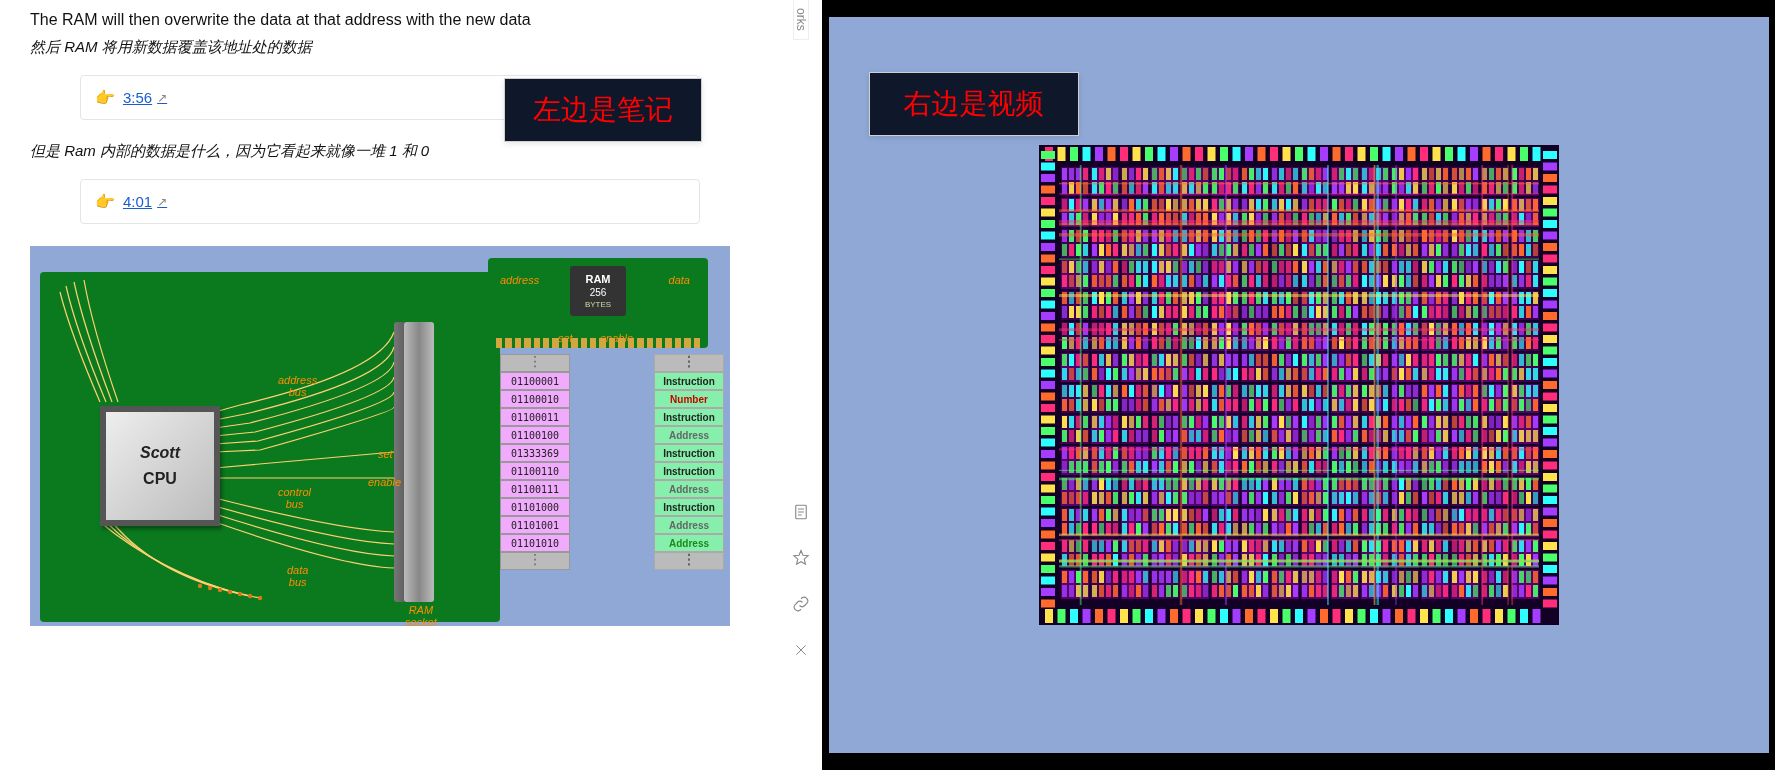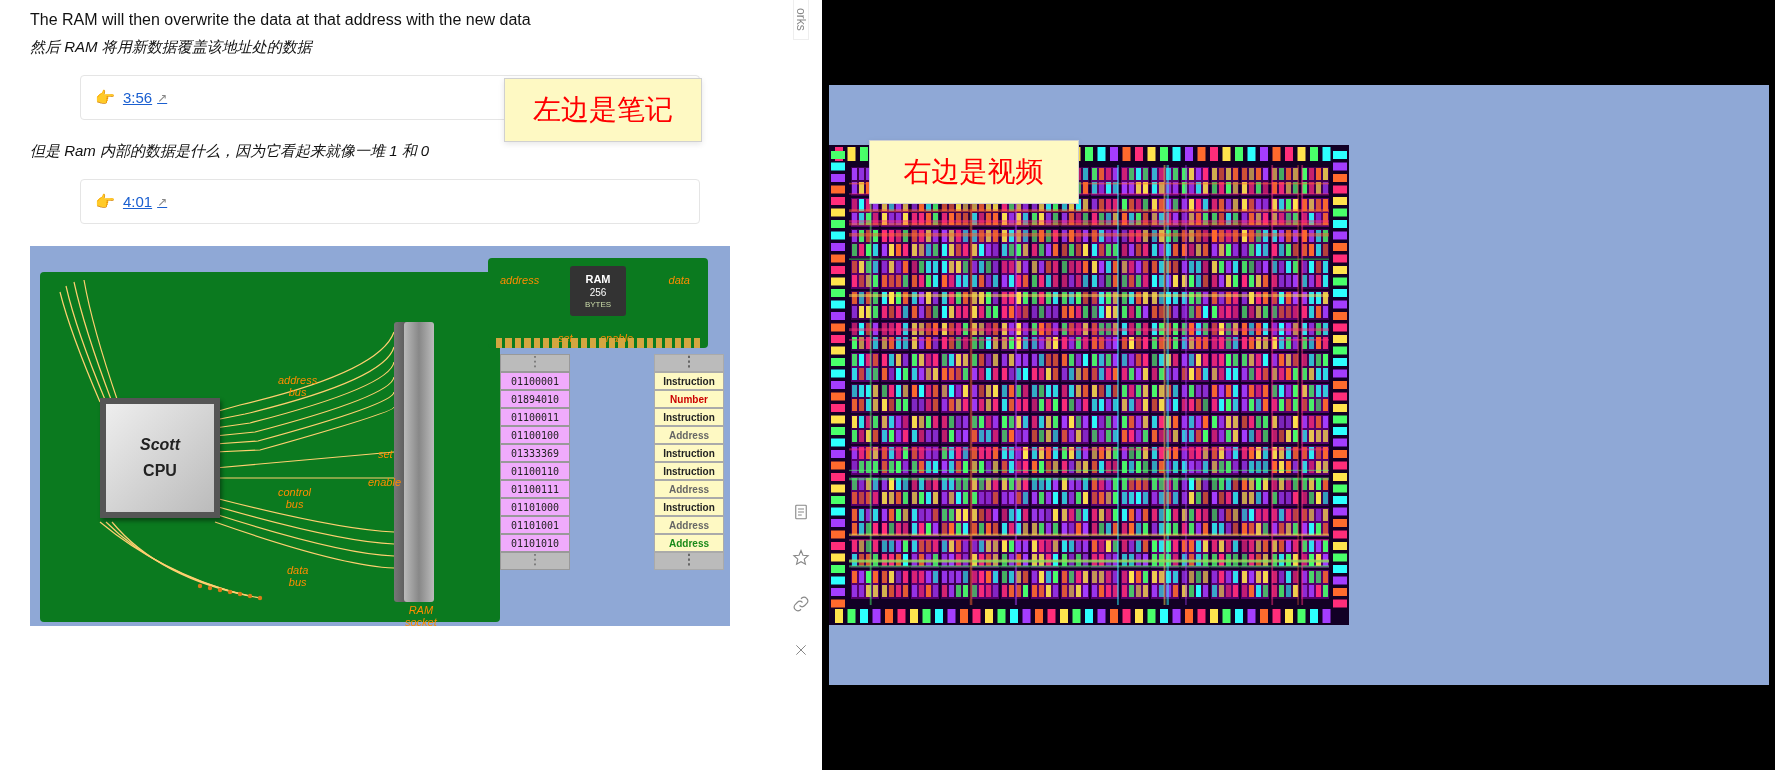--- a/index.html
+++ b/index.html
@@ -92,21 +92,21 @@
     text-decoration: underline;
     font-size: 15px;
     display: inline-flex;
     align-items: center;
     gap: 5px;
     cursor: pointer;
   }
   .ext-icon { color: #888; font-size: 12px; }
   .label-badge {
     position: absolute;
-    background: #fef9c3;
+    background: #0f172a;
     border: 1px solid #d0d0d0;
     padding: 12px 28px;
     font-size: 28px;
     color: #f00;
     font-weight: 500;
     box-shadow: 0 2px 6px rgba(0,0,0,0.1);
     z-index: 50;
   }
   .label-left { left: 474px; top: 70px; }
   .label-right { left: 40px; top: 55px; width: 210px; text-align:center; }
@@ -122,21 +122,21 @@
     position: absolute;
     left: 10px;
     top: 26px;
     width: 460px;
     height: 350px;
     background: #0b7a1f;
     border-radius: 4px;
   }
   .cpu-chip {
     position: absolute;
-    left: 60px; top: 126px;
+    left: 60px; top: 134px;
     width: 120px; height: 120px;
     background: linear-gradient(135deg,#eee,#bbb);
     border: 6px solid #555;
     display: flex;
     flex-direction: column;
     align-items: center;
     justify-content: center;
     font-weight: bold;
     font-style: italic;
     color: #222;
@@ -198,33 +198,33 @@
   .mem-cell {
     height:18px; line-height:18px;
     background:#f0abfc;
     border:1px solid #999;
     font-size:10px;
     text-align:center;
     font-family:monospace;
     color:#222;
   }
   .mem-cell.dots { background:#bbb; color:#666; font-size:14px; line-height:12px; }
-  .mem-data .mem-cell { background:#fef9c3; border:1px solid #aaa; font-family:sans-serif; font-weight:bold; }
+  .mem-data .mem-cell { background:#86efac; border:1px solid #aaa; font-family:sans-serif; font-weight:bold; }
   .mem-data .mem-cell.dots { background:#bbb; }
   .c-number { color:#c00; }
   .c-address { color:#666; }
   .c-letter  { color:#1a8a1a; }
   
   .video-frame {
     width: 940px;
-    height: 600px;
+    height: 736px;
     background: #8fa8d6;
     display: flex;
     align-items: center;
-    justify-content: flex-start;
+    justify-content: center;
     position: relative;
   }
   .die-shot {
     width: 520px; height: 480px;
     background:#0a0016;
     position:relative;
     overflow:hidden;
   }
   .die-shot svg { width:100%; height:100%; display:block; }
 </style>
@@ -335,21 +335,21 @@
             <span></span>
             <span></span>
             <span></span>
             <span></span>
         </div>
       </div>
 
       <div class="mem-col mem-addr" id="mem-addr-col">
           <div class="mem-cell dots">⋮</div>
           <div class="mem-cell">01100001</div>
-          <div class="mem-cell">01894010</div>
+          <div class="mem-cell">01100010</div>
           <div class="mem-cell">01100011</div>
           <div class="mem-cell">01100100</div>
           <div class="mem-cell">01333369</div>
           <div class="mem-cell">01100110</div>
           <div class="mem-cell">01100111</div>
           <div class="mem-cell">01101000</div>
           <div class="mem-cell">01101001</div>
           <div class="mem-cell">01101010</div>
           <div class="mem-cell dots">⋮</div>
         </div>

